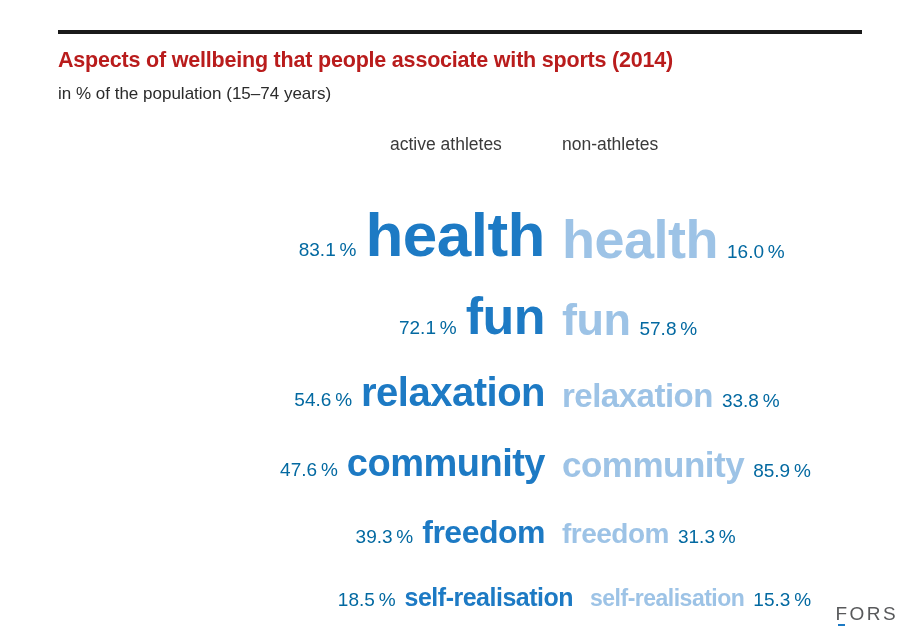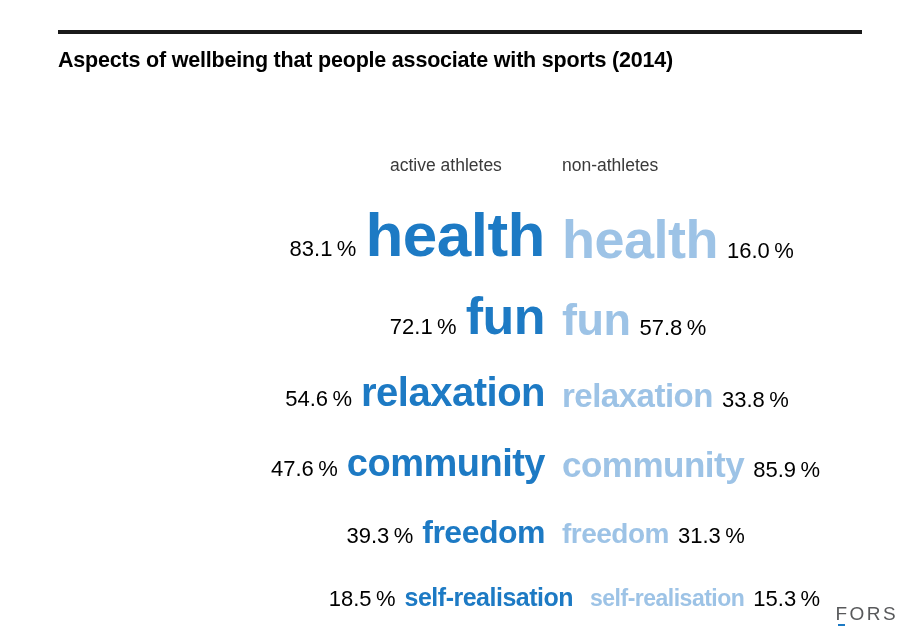--- a/index.html
+++ b/index.html
@@ -26,35 +26,35 @@
   #top-rule {
     width: 804px;
     height: 4px;
     background: #1a1a1a;
   }
   #chart-title {
     margin-top: 14px;
     font-size: 21.5px;
     font-weight: bold;
     letter-spacing: -0.2px;
-    color: #000000;
+    color: #b91c1c;
     white-space: nowrap;
   }
   #chart-subtitle {
     margin-top: 11px;
     font-size: 17px;
     font-weight: normal;
     color: #2b2b2b;
     white-space: nowrap;
   }
 
   
   #column-headers {
     position: absolute;
-    top: 155px;
+    top: 134px;
     left: 0;
     width: 776px;
     height: 26px;
   }
   .col-header {
     position: absolute;
     font-size: 17.5px;
     color: #3a3a3a;
     white-space: nowrap;
   }
@@ -98,23 +98,23 @@
     justify-content: flex-start;
   }
   .word {
     font-weight: bold;
     line-height: 1;
     letter-spacing: -0.5px;
   }
   .word-dark  { color: #1d7ac4; }
   .word-light { color: #9dc3e6; }
   .pct {
-    font-size: 22px;
+    font-size: 19px;
     font-weight: normal;
-    color: #000000;
+    color: #0369a1;
     line-height: 1;
     white-space: nowrap;
   }
   .pct-left  { margin-right: 9px; }
   .pct-right { margin-left: 9px; }
 
   
   #fors-logo {
     position: absolute;
     right: 22px;
@@ -137,20 +137,21 @@
     margin-left: 2px;
     margin-top: 1px;
   }
 </style>
 </head>
 <body>
 
 <div id="header-block">
   <div id="top-rule"></div>
   <div id="chart-title">Aspects of wellbeing that people associate with sports (2014)</div>
+  <div id="chart-subtitle">in % of the population (15–74 years)</div>
 </div>
 
 <div id="column-headers">
   <div class="col-header" id="col-header-active">active athletes</div>
   <div class="col-header" id="col-header-non">non-athletes</div>
 </div>
 
 <div id="rows">
     <div class="word-row" style="height: 86px;">
       <div class="row-inner">

